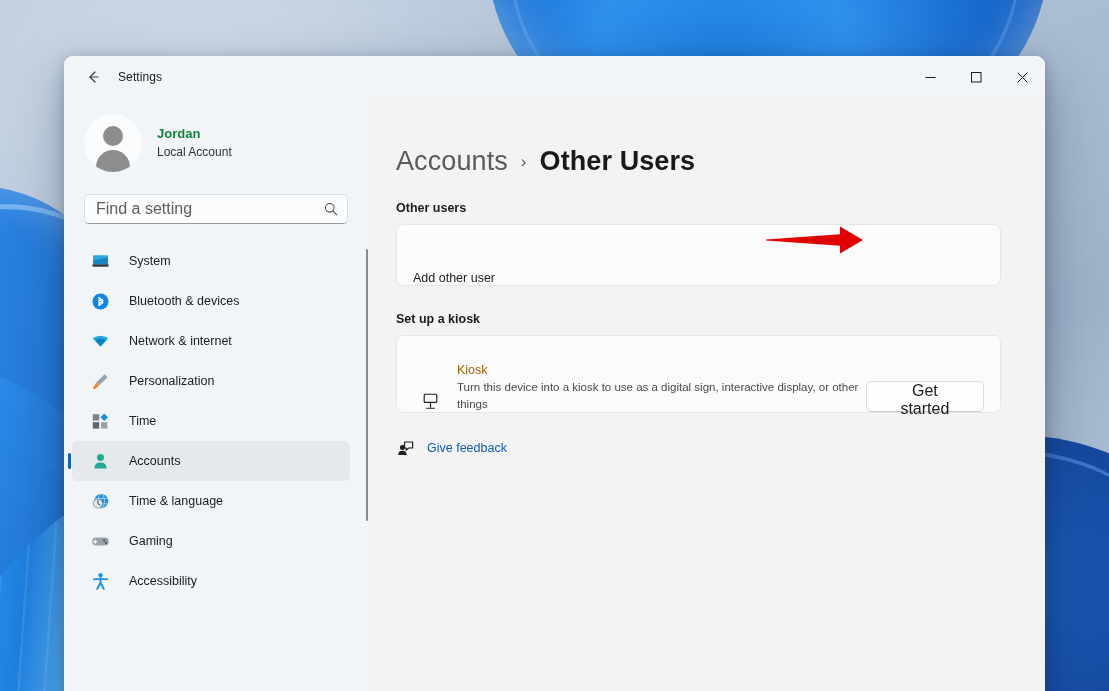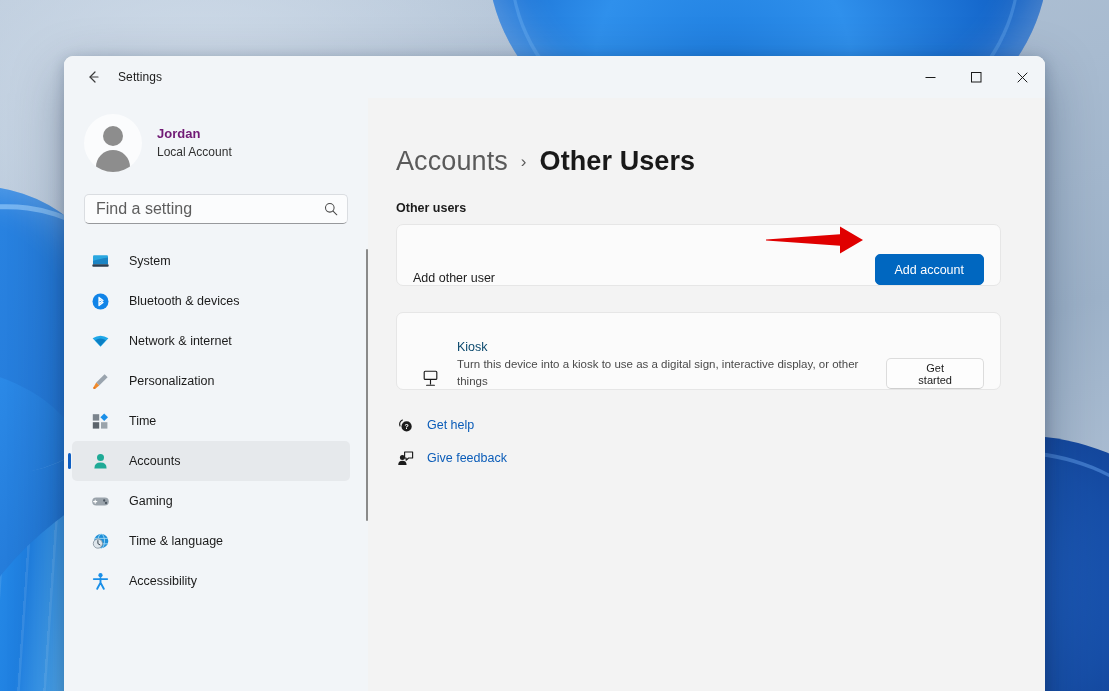--- a/index.html
+++ b/index.html
@@ -204,21 +204,21 @@
     position: absolute;
     left: 50%; top: 36px;
     transform: translateX(-50%);
     width: 34px; height: 24px;
     border-radius: 17px 17px 0 0;
     background: #8d8d8d;
   }
   .profile-name {
     font-size: 13px;
     font-weight: bold;
-    color: #701a75;
+    color: #15803d;
     line-height: 1.45;
   }
   .profile-sub {
     font-size: 12px;
     color: #303030;
     line-height: 1.45;
   }
 
   .search-wrap { padding: 22px 20px 0 20px; }
   .search-box {
@@ -331,21 +331,21 @@
   .card-label { font-size: 12.5px; color: #1b1b1b; }
   .card-spacer { flex: 1; }
 
   .kiosk-icon {
     width: 34px; flex: 0 0 34px;
     display: flex; align-items: center; justify-content: center;
     margin-right: 10px;
     color: #1b1b1b;
   }
   .kiosk-text { max-width: 470px; }
-  .kiosk-title { font-size: 12.5px; color: #0c4a6e; margin-bottom: 2px; }
+  .kiosk-title { font-size: 12.5px; color: #a16207; margin-bottom: 2px; }
   .kiosk-desc { font-size: 11.5px; color: #4a4a4a; line-height: 1.42; }
 
   .btn-primary {
     background: #0067c0;
     color: #fff;
     border: 1px solid #0067c0;
     border-radius: 5px;
     height: 31px;
     padding: 0 19px;
     font-family: "Liberation Sans", sans-serif;
@@ -354,21 +354,21 @@
   }
   .btn-secondary {
     background: #fdfdfd;
     color: #1b1b1b;
     border: 1px solid #dcdcdc;
     border-bottom-color: #cfcfcf;
     border-radius: 5px;
     height: 31px;
     padding: 0 21px;
     font-family: "Liberation Sans", sans-serif;
-    font-size: 11px;
+    font-size: 16px;
     cursor: pointer;
   }
 
   .links { margin-top: 26px; }
   .link-row {
     display: flex;
     align-items: center;
     gap: 13px;
     margin-bottom: 15px;
   }
@@ -525,45 +525,45 @@
               <circle cx="9.5" cy="5.6" r="3.5" fill="#1faa96"></circle>
               <path d="M3.4 16.4 Q3.4 10.6 9.5 10.6 Q15.6 10.6 15.6 16.4 Z" fill="#1faa96"></path>
             </svg>
           </span>
           <span class="nav-label">Accounts</span>
         </div>
 
         <div class="nav-item">
           <span class="nav-icon">
             <svg width="19" height="19" viewBox="0 0 19 19">
-              <rect x="1.2" y="5.6" width="16.6" height="8.0" rx="4.0" fill="#9aa3ab"></rect>
-              <path d="M4.2 8.0 V11.2 M2.6 9.6 H5.8" stroke="#fff" stroke-width="1.05" stroke-linecap="round"></path>
-              <circle cx="13.2" cy="8.5" r="1.15" fill="#4b5560"></circle>
-              <circle cx="15.0" cy="11.0" r="1.15" fill="#4b5560"></circle>
-            </svg>
-          </span>
-          <span class="nav-label">Gaming</span>
-        </div>
-
-        <div class="nav-item">
-          <span class="nav-icon">
-            <svg width="19" height="19" viewBox="0 0 19 19">
               <circle cx="10.2" cy="9.1" r="7.1" fill="#1f8fd8"></circle>
               <path d="M3.3 6.4 H17.1 M3.3 11.8 H17.1" stroke="#a8dcf5" stroke-width=".85" fill="none"></path>
               <ellipse cx="10.2" cy="9.1" rx="3.3" ry="7.1" fill="none" stroke="#a8dcf5" stroke-width=".85"></ellipse>
               <circle cx="6.9" cy="11.6" r="4.6" fill="#dfe6ec" stroke="#7d8a95" stroke-width=".8"></circle>
               <path d="M6.9 8.6 V11.6 L9.0 12.9" stroke="#39444d" stroke-width="1" fill="none" stroke-linecap="round"></path>
             </svg>
           </span>
           <span class="nav-label">Time &amp; language</span>
         </div>
 
         <div class="nav-item">
           <span class="nav-icon">
             <svg width="19" height="19" viewBox="0 0 19 19">
+              <rect x="1.2" y="5.6" width="16.6" height="8.0" rx="4.0" fill="#9aa3ab"></rect>
+              <path d="M4.2 8.0 V11.2 M2.6 9.6 H5.8" stroke="#fff" stroke-width="1.05" stroke-linecap="round"></path>
+              <circle cx="13.2" cy="8.5" r="1.15" fill="#4b5560"></circle>
+              <circle cx="15.0" cy="11.0" r="1.15" fill="#4b5560"></circle>
+            </svg>
+          </span>
+          <span class="nav-label">Gaming</span>
+        </div>
+
+        <div class="nav-item">
+          <span class="nav-icon">
+            <svg width="19" height="19" viewBox="0 0 19 19">
               <circle cx="9.5" cy="3.2" r="2.1" fill="#1a8fe8"></circle>
               <path d="M9.5 6.0 V10.6 M2.8 7.1 L16.2 7.1 M9.5 10.6 L6.2 16.8 M9.5 10.6 L12.8 16.8" stroke="#1a8fe8" stroke-width="1.9" stroke-linecap="round" fill="none"></path>
             </svg>
           </span>
           <span class="nav-label">Accessibility</span>
         </div>
 
         <div class="nav-scrollbar"></div>
       </div>
     </div>
@@ -574,23 +574,23 @@
         <span class="crumb-parent">Accounts</span>
         <span class="crumb-sep">›</span>
         <span class="crumb-current">Other Users</span>
       </div>
 
       <div class="section-label">Other users</div>
 
       <div class="card row-add">
         <span class="card-label">Add other user</span>
         <span class="card-spacer"></span>
-        <button class="btn-primary">Add account</button>
-      </div>
-
+      </div>
+
+      <div class="section-label">Set up a kiosk</div>
 
       <div class="card row-kiosk">
         <span class="kiosk-icon">
           <svg width="21" height="21" viewBox="0 0 21 21" fill="none">
             <rect x="4.2" y="3.2" width="12.6" height="8.2" rx="1" stroke="currentColor" stroke-width="1.15"></rect>
             <line x1="10.5" y1="11.4" x2="10.5" y2="16.6" stroke="currentColor" stroke-width="1.15"></line>
             <line x1="6.6" y1="17.2" x2="14.4" y2="17.2" stroke="currentColor" stroke-width="1.15" stroke-linecap="round"></line>
           </svg>
         </span>
         <div class="kiosk-text">
@@ -598,30 +598,20 @@
           <div class="kiosk-desc">Turn this device into a kiosk to use as a digital sign, interactive display, or other things</div>
         </div>
         <span class="card-spacer"></span>
         <button class="btn-secondary">Get started</button>
       </div>
 
       <div class="links">
         <div class="link-row">
           <span class="link-icon">
             <svg width="17" height="17" viewBox="0 0 17 17" fill="none">
-              <path d="M5.4 3.0 Q1.6 5.2 3.0 9.0" stroke="currentColor" stroke-width="1.15" fill="none" stroke-linecap="round"></path>
-              <circle cx="9.6" cy="9.4" r="5.1" fill="currentColor"></circle>
-              <text x="9.6" y="12.3" font-family="Liberation Sans, sans-serif" font-size="7" font-weight="bold" fill="#ffffff" text-anchor="middle">?</text>
-            </svg>
-          </span>
-          <span class="link-text">Get help</span>
-        </div>
-        <div class="link-row">
-          <span class="link-icon">
-            <svg width="17" height="17" viewBox="0 0 17 17" fill="none">
               <circle cx="5.4" cy="7.6" r="2.5" fill="currentColor"></circle>
               <path d="M1.2 15.0 Q1.2 10.7 5.4 10.7 Q9.6 10.7 9.6 15.0 Z" fill="currentColor"></path>
               <path d="M7.6 2.0 H15.6 V8.0 H11.6 L9.1 10.2 V8.0 H7.6 Z" fill="none" stroke="currentColor" stroke-width="1.15" stroke-linejoin="round"></path>
             </svg>
           </span>
           <span class="link-text">Give feedback</span>
         </div>
       </div>
 
     </div>

